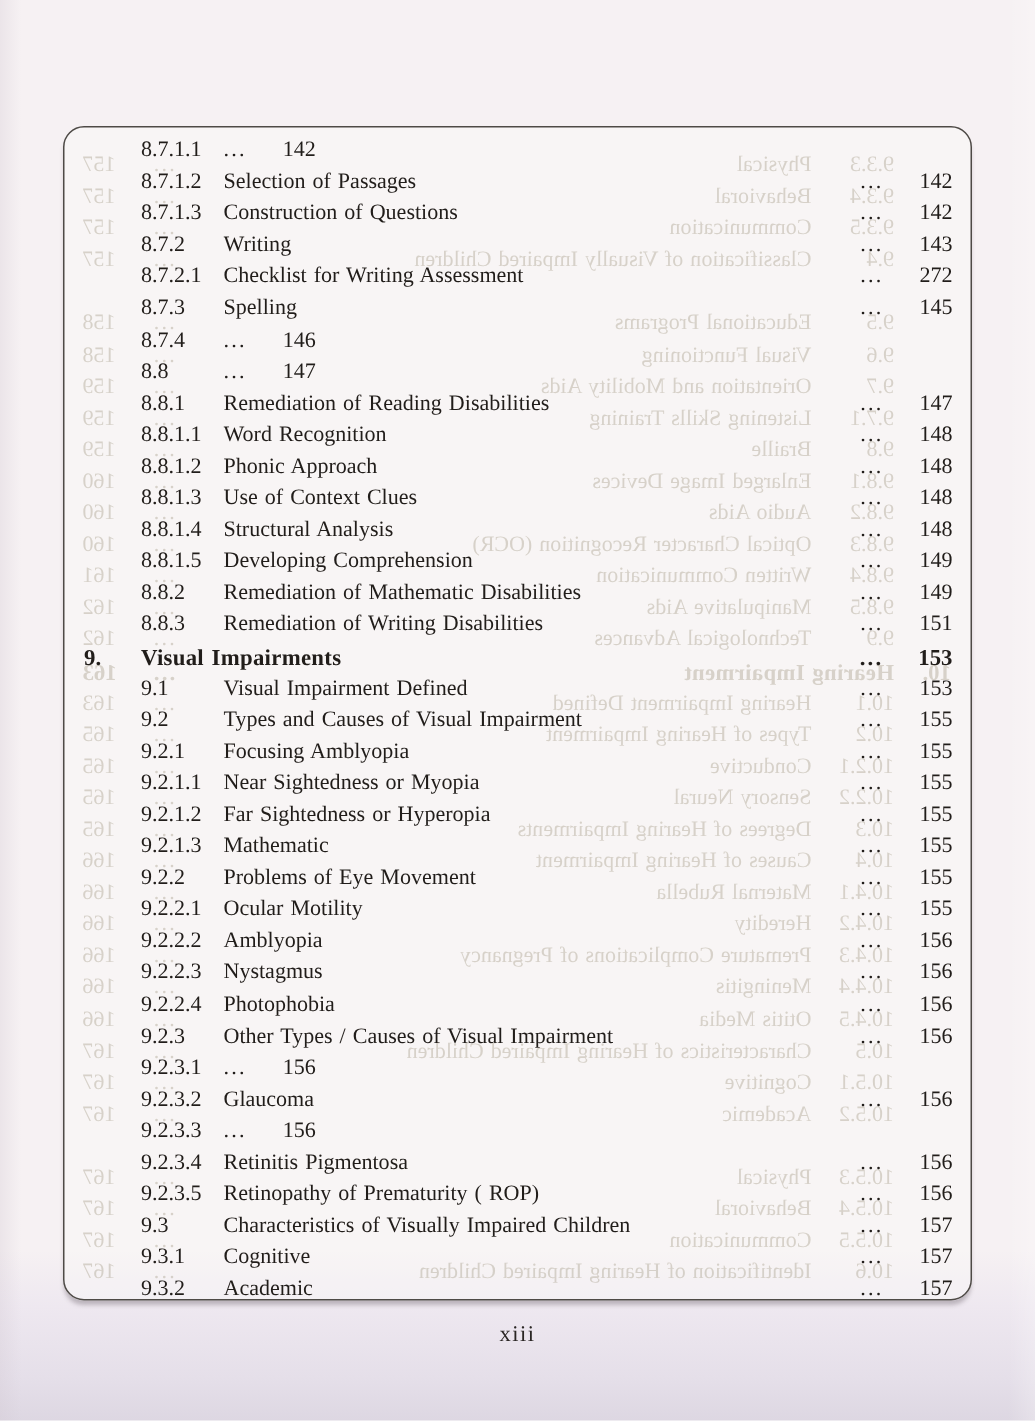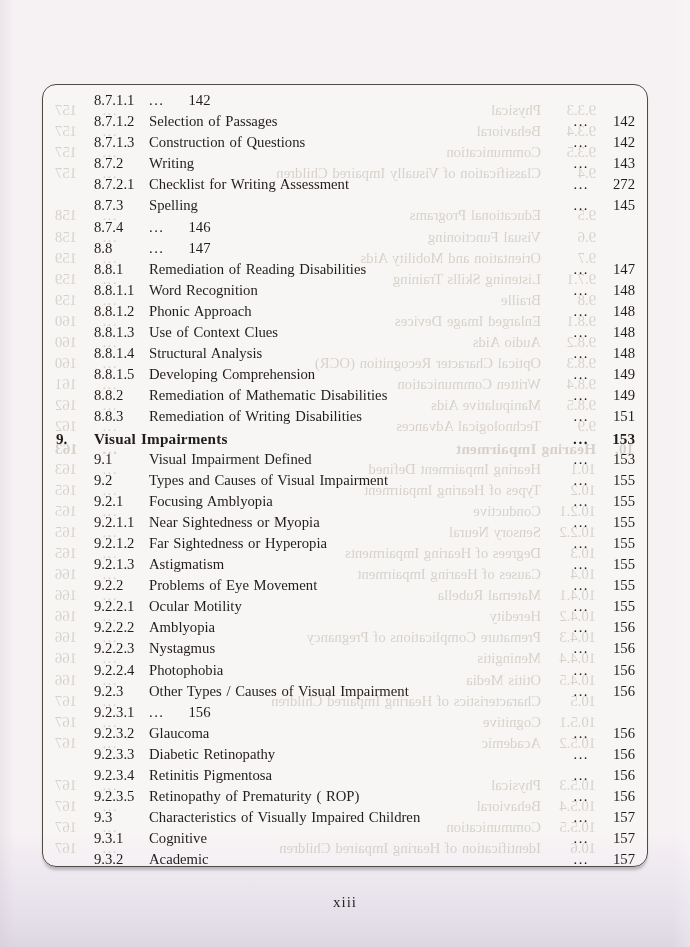--- a/index.html
+++ b/index.html
@@ -43,21 +43,21 @@
     transform:scaleX(-1);
     opacity:.42;filter:blur(.5px);
     pointer-events:none;
   }
   .bleed-layer .list{padding-top:15px;}
   .bleed-layer .row{color:var(--bleed-col,#aaa28f);}
   .toc-layer{position:absolute;inset:0;}
   
   .folio{
     position:absolute;left:0;right:0;top:882px;
-    text-align:center;font-size:15px;color:#2a2624;letter-spacing:1px;margin-top:12px;
+    text-align:center;font-size:15px;color:#2a2624;letter-spacing:1px;
   }
 </style>
 </head>
 <body>
 
 <div class="page">
 
   <div class="toc-frame">
 
     <div class="bleed-layer">
@@ -407,21 +407,21 @@
             <span class="page-no">155</span>
           </div>
           <div class="row">
             <span class="num">9.2.1.2</span>
             <span class="title">Far Sightedness or Hyperopia</span>
             <span class="dots">...</span>
             <span class="page-no">155</span>
           </div>
           <div class="row">
             <span class="num">9.2.1.3</span>
-            <span class="title">Astigmatism</span>
+            <span class="title">Mathematic</span>
             <span class="dots">...</span>
             <span class="page-no">155</span>
           </div>
           <div class="row">
             <span class="num">9.2.2</span>
             <span class="title">Problems of Eye Movement</span>
             <span class="dots">...</span>
             <span class="page-no">155</span>
           </div>
           <div class="row">
@@ -460,21 +460,20 @@
             <span class="page-no">156</span>
           </div>
           <div class="row">
             <span class="num">9.2.3.2</span>
             <span class="title">Glaucoma</span>
             <span class="dots">...</span>
             <span class="page-no">156</span>
           </div>
           <div class="row">
             <span class="num">9.2.3.3</span>
-            <span class="title">Diabetic Retinopathy</span>
             <span class="dots">...</span>
             <span class="page-no">156</span>
           </div>
           <div class="row">
             <span class="num">9.2.3.4</span>
             <span class="title">Retinitis Pigmentosa</span>
             <span class="dots">...</span>
             <span class="page-no">156</span>
           </div>
           <div class="row">

